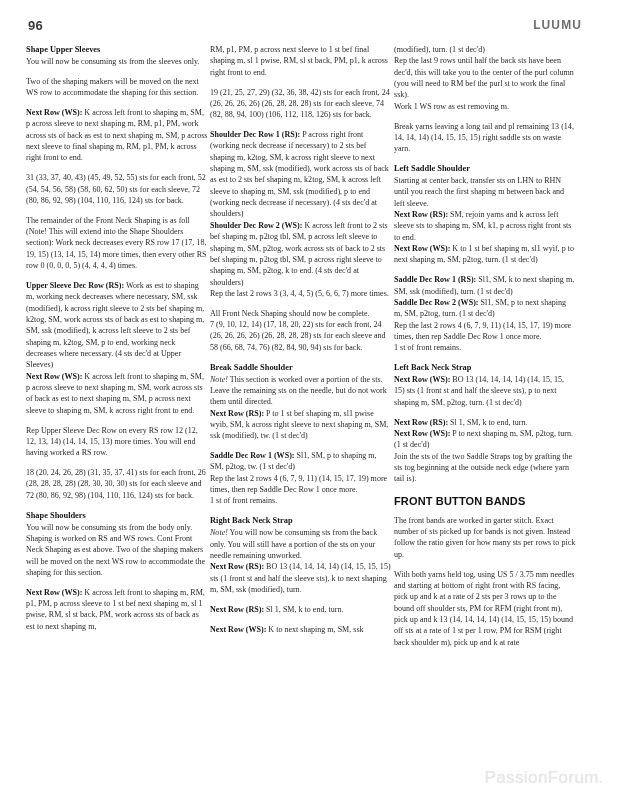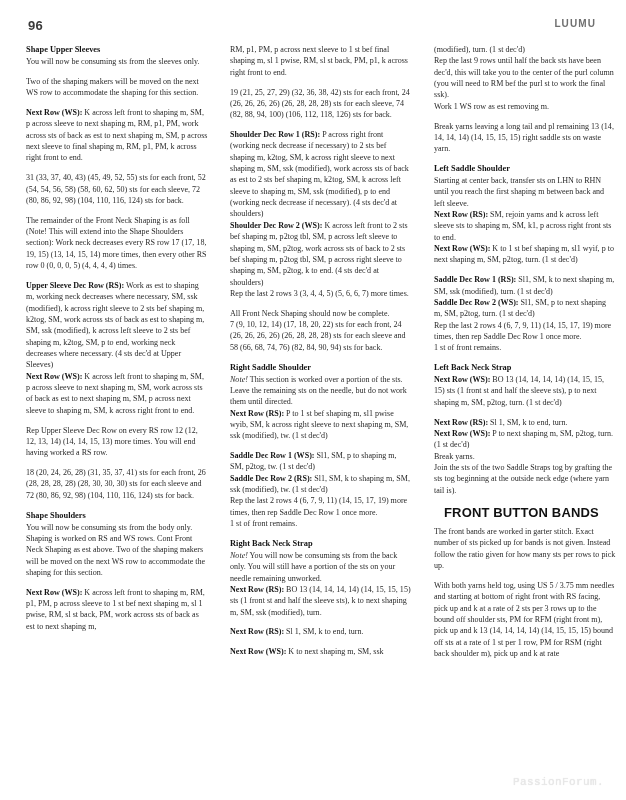--- a/index.html
+++ b/index.html
@@ -34,38 +34,38 @@
     left: 0;
     top: 0;
     font-family: "Liberation Sans", "DejaVu Sans", sans-serif;
     font-size: 13px;
     font-weight: bold;
     color: #3a3a3a;
     letter-spacing: 0.2px;
   }
   .book-title {
     position: absolute;
-    right: 2px;
+    right: 16px;
     top: 0;
     font-family: "Liberation Sans", "DejaVu Sans", sans-serif;
-    font-size: 10px;
+    font-size: 12px;
     font-weight: bold;
     color: #6f6f6f;
     letter-spacing: 1.1px;
   }
 
   
   .columns {
     position: absolute;
     top: 44px;
     left: 26px;
     width: 574px;
     height: 720px;
     display: flex;
-    gap: 22px;
+    gap: 2px;
   }
   .col {
     width: 182px;
     flex: 0 0 182px;
   }
 
   p.blk {
     margin: 0 0 8.5px 0;
     font-size: 8.05px;
     line-height: 11.35px;
@@ -77,45 +77,45 @@
     margin-bottom: 0;
   }
   h3.sub {
     margin: 0 0 0.5px 0;
     font-size: 8.4px;
     line-height: 11.4px;
     font-weight: bold;
     color: #151515;
   }
   h2.major {
-    margin: 10px 0 7px 10px;
+    margin: 10px 0 7px 0;
     font-family: "Liberation Sans", "DejaVu Sans", sans-serif;
-    font-size: 13px;
+    font-size: 11px;
     line-height: 13px;
     font-weight: bold;
     letter-spacing: 0.15px;
     color: #111111;
   }
   .lead {
     font-weight: bold;
     color: #151515;
     text-align: right;
   }
   .ital {
     font-style: italic;
     text-align: center;
   }
 
   
   .watermark {
     position: absolute;
     right: 22px;
     bottom: 12px;
-    font-family: Liberation Mono, monospace;
-    font-size: 11px;
+    font-family: Liberation Sans, sans-serif;
+    font-size: 17px;
     letter-spacing: 0.4px;
     color: #e8e8e8;
     text-shadow: 0 0 1px #dcdcdc;
     user-select: none;
     padding-left: 41px;
   }
 </style>
 </head>
 <body>
 
@@ -143,25 +143,24 @@
         <p class="blk"><span class="lead">Next Row (WS):</span><span> K across left front to shaping m, RM, p1, PM, p across sleeve to 1 st bef next shaping m, sl 1 pwise, RM, sl st back, PM, work across sts of back as est to next shaping m,</span></p>
       </div>
     <div class="col">
         <p class="blk"><span>RM, p1, PM, p across next sleeve to 1 st bef final shaping m, sl 1 pwise, RM, sl st back, PM, p1, k across right front to end.</span></p>
         <p class="blk"><span>19 (21, 25, 27, 29) (32, 36, 38, 42) sts for each front, 24 (26, 26, 26, 26) (26, 28, 28, 28) sts for each sleeve, 74 (82, 88, 94, 100) (106, 112, 118, 126) sts for back.</span></p>
         <p class="blk tight"><span class="lead">Shoulder Dec Row 1 (RS):</span><span> P across right front (working neck decrease if necessary) to 2 sts bef shaping m, k2tog, SM, k across right sleeve to next shaping m, SM, ssk (modified), work across sts of back as est to 2 sts bef shaping m, k2tog, SM, k across left sleeve to shaping m, SM, ssk (modified), p to end (working neck decrease if necessary). (4 sts dec'd at shoulders)</span></p>
         <p class="blk tight"><span class="lead">Shoulder Dec Row 2 (WS):</span><span> K across left front to 2 sts bef shaping m, p2tog tbl, SM, p across left sleeve to shaping m, SM, p2tog, work across sts of back to 2 sts bef shaping m, p2tog tbl, SM, p across right sleeve to shaping m, SM, p2tog, k to end. (4 sts dec'd at shoulders)</span></p>
         <p class="blk"><span>Rep the last 2 rows 3 (3, 4, 4, 5) (5, 6, 6, 7) more times.</span></p>
         <p class="blk tight"><span>All Front Neck Shaping should now be complete.</span></p>
         <p class="blk"><span>7 (9, 10, 12, 14) (17, 18, 20, 22) sts for each front, 24 (26, 26, 26, 26) (26, 28, 28, 28) sts for each sleeve and 58 (66, 68, 74, 76) (82, 84, 90, 94) sts for back.</span></p>
-        <h3 class="sub">Right Saddle Shoulder</h3>
+        <h3 class="sub">Break Saddle Shoulder</h3>
         <p class="blk tight"><span class="ital">Note!</span><span> This section is worked over a portion of the sts. Leave the remaining sts on the needle, but do not work them until directed.</span></p>
         <p class="blk"><span class="lead">Next Row (RS):</span><span> P to 1 st bef shaping m, sl1 pwise wyib, SM, k across right sleeve to next shaping m, SM, ssk (modified), tw. (1 st dec'd)</span></p>
         <p class="blk tight"><span class="lead">Saddle Dec Row 1 (WS):</span><span> Sl1, SM, p to shaping m, SM, p2tog, tw. (1 st dec'd)</span></p>
-        <p class="blk tight"><span class="lead">Saddle Dec Row 2 (RS):</span><span> Sl1, SM, k to shaping m, SM, ssk (modified), tw. (1 st dec'd)</span></p>
         <p class="blk tight"><span>Rep the last 2 rows 4 (6, 7, 9, 11) (14, 15, 17, 19) more times, then rep Saddle Dec Row 1 once more.</span></p>
         <p class="blk"><span>1 st of front remains.</span></p>
         <h3 class="sub">Right Back Neck Strap</h3>
         <p class="blk tight"><span class="ital">Note!</span><span> You will now be consuming sts from the back only. You will still have a portion of the sts on your needle remaining unworked.</span></p>
         <p class="blk"><span class="lead">Next Row (RS):</span><span> BO 13 (14, 14, 14, 14) (14, 15, 15, 15) sts (1 front st and half the sleeve sts), k to next shaping m, SM, ssk (modified), turn.</span></p>
         <p class="blk"><span class="lead">Next Row (RS):</span><span> Sl 1, SM, k to end, turn.</span></p>
         <p class="blk"><span class="lead">Next Row (WS):</span><span> K to next shaping m, SM, ssk</span></p>
       </div>
     <div class="col">
         <p class="blk tight"><span>(modified), turn. (1 st dec'd)</span></p>
@@ -173,21 +172,20 @@
         <p class="blk tight"><span class="lead">Next Row (RS):</span><span> SM, rejoin yarns and k across left sleeve sts to shaping m, SM, k1, p across right front sts to end.</span></p>
         <p class="blk"><span class="lead">Next Row (WS):</span><span> K to 1 st bef shaping m, sl1 wyif, p to next shaping m, SM, p2tog, turn. (1 st dec'd)</span></p>
         <p class="blk tight"><span class="lead">Saddle Dec Row 1 (RS):</span><span> Sl1, SM, k to next shaping m, SM, ssk (modified), turn. (1 st dec'd)</span></p>
         <p class="blk tight"><span class="lead">Saddle Dec Row 2 (WS):</span><span> Sl1, SM, p to next shaping m, SM, p2tog, turn. (1 st dec'd)</span></p>
         <p class="blk tight"><span>Rep the last 2 rows 4 (6, 7, 9, 11) (14, 15, 17, 19) more times, then rep Saddle Dec Row 1 once more.</span></p>
         <p class="blk"><span>1 st of front remains.</span></p>
         <h3 class="sub">Left Back Neck Strap</h3>
         <p class="blk"><span class="lead">Next Row (WS):</span><span> BO 13 (14, 14, 14, 14) (14, 15, 15, 15) sts (1 front st and half the sleeve sts), p to next shaping m, SM, p2tog, turn. (1 st dec'd)</span></p>
         <p class="blk tight"><span class="lead">Next Row (RS):</span><span> Sl 1, SM, k to end, turn.</span></p>
         <p class="blk tight"><span class="lead">Next Row (WS):</span><span> P to next shaping m, SM, p2tog, turn. (1 st dec'd)</span></p>
-        <p class="blk tight"><span>Break yarns.</span></p>
         <p class="blk"><span>Join the sts of the two Saddle Straps tog by grafting the sts tog beginning at the outside neck edge (where yarn tail is).</span></p>
         <h2 class="major">FRONT BUTTON BANDS</h2>
         <p class="blk"><span>The front bands are worked in garter stitch. Exact number of sts picked up for bands is not given. Instead follow the ratio given for how many sts per rows to pick up.</span></p>
         <p class="blk"><span>With both yarns held tog, using US 5 / 3.75 mm needles and starting at bottom of right front with RS facing, pick up and k at a rate of 2 sts per 3 rows up to the bound off shoulder sts, PM for RFM (right front m), pick up and k 13 (14, 14, 14, 14) (14, 15, 15, 15) bound off sts at a rate of 1 st per 1 row, PM for RSM (right back shoulder m), pick up and k at rate</span></p>
       </div>
   </div>
 
   <div class="watermark">PassionForum.</div>
 
 </div>

